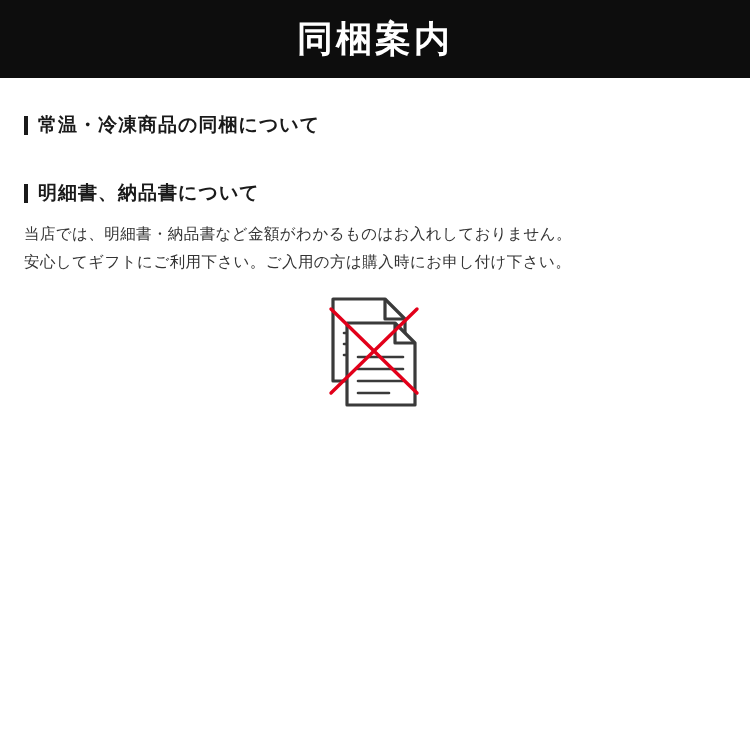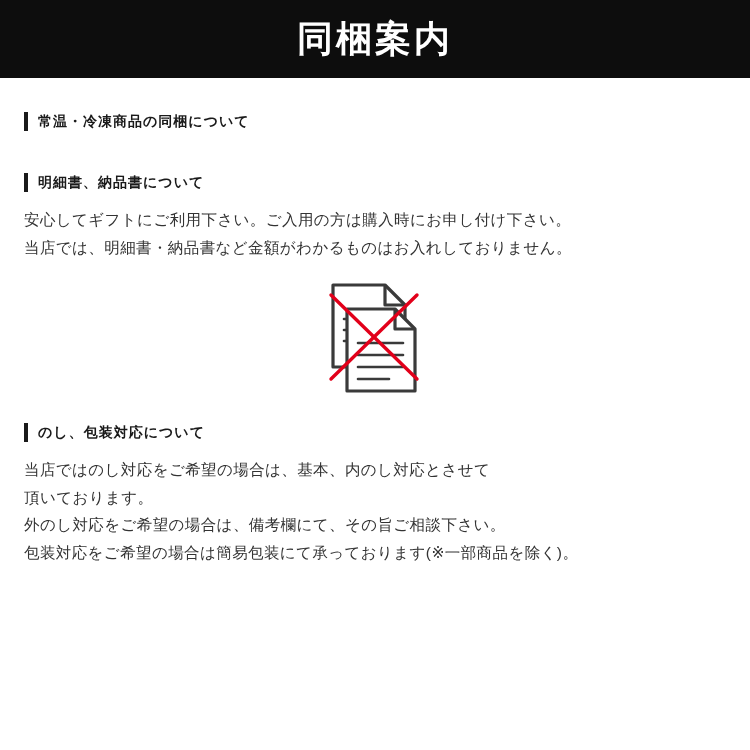--- a/index.html
+++ b/index.html
@@ -46,21 +46,21 @@
   }
 
   .section {
     margin-top: 42px;
   }
   .section.first { margin-top: 34px; }
 
   .section-heading {
     display: flex;
     align-items: center;
-    font-size: 14px;
+    font-size: 19px;
     font-weight: bold;
     color: #1a1a1a;
     letter-spacing: 1px;
     margin-bottom: 14px;
   }
   .heading-bar {
     display: inline-block;
     width: 4px;
     height: 19px;
     background: #1a1a1a;
@@ -113,22 +113,22 @@
         <span>常温・冷凍商品の同梱について</span>
       </div>
     </div>
 
     <div class="section">
       <div class="section-heading">
         <span class="heading-bar"></span>
         <span>明細書、納品書について</span>
       </div>
       <div class="para">
+        <span class="para-line">当店では、明細書・納品書など金額がわかるものはお入れしておりません。</span>
         <span class="para-line">安心してギフトにご利用下さい。ご入用の方は購入時にお申し付け下さい。</span>
-        <span class="para-line">当店では、明細書・納品書など金額がわかるものはお入れしておりません。</span>
       </div>
 
       <div class="icon-wrap">
         <div class="doc-icon">
           <svg width="104" height="118" viewBox="0 0 104 118" xmlns="http://www.w3.org/2000/svg">
 
             <path d="M10 6 H62 L82 26 V88 H10 Z" fill="#ffffff" stroke="#3a3a3a" stroke-width="3.2" stroke-linejoin="round"></path>
             <path d="M62 6 V26 H82" fill="none" stroke="#3a3a3a" stroke-width="3.2" stroke-linejoin="round"></path>
 
             <g stroke="#3a3a3a" stroke-width="2.6" stroke-linecap="round">
@@ -148,27 +148,15 @@
 
             <g stroke="#e2001a" stroke-width="3.4" stroke-linecap="round">
               <line x1="8" y1="100" x2="94" y2="16"></line>
               <line x1="8" y1="16" x2="94" y2="100"></line>
             </g>
           </svg>
         </div>
       </div>
     </div>
 
-    <div class="section section-noshi">
-      <div class="section-heading">
-        <span class="heading-bar"></span>
-        <span>のし、包装対応について</span>
-      </div>
-      <div class="para">
-        <span class="para-line">当店ではのし対応をご希望の場合は、基本、内のし対応とさせて</span>
-        <span class="para-line">頂いております。</span>
-        <span class="para-line">外のし対応をご希望の場合は、備考欄にて、その旨ご相談下さい。</span>
-        <span class="para-line">包装対応をご希望の場合は簡易包装にて承っております(※一部商品を除く)。</span>
-      </div>
-    </div>
 
   </div>
 </div>
 
 </body></html>

